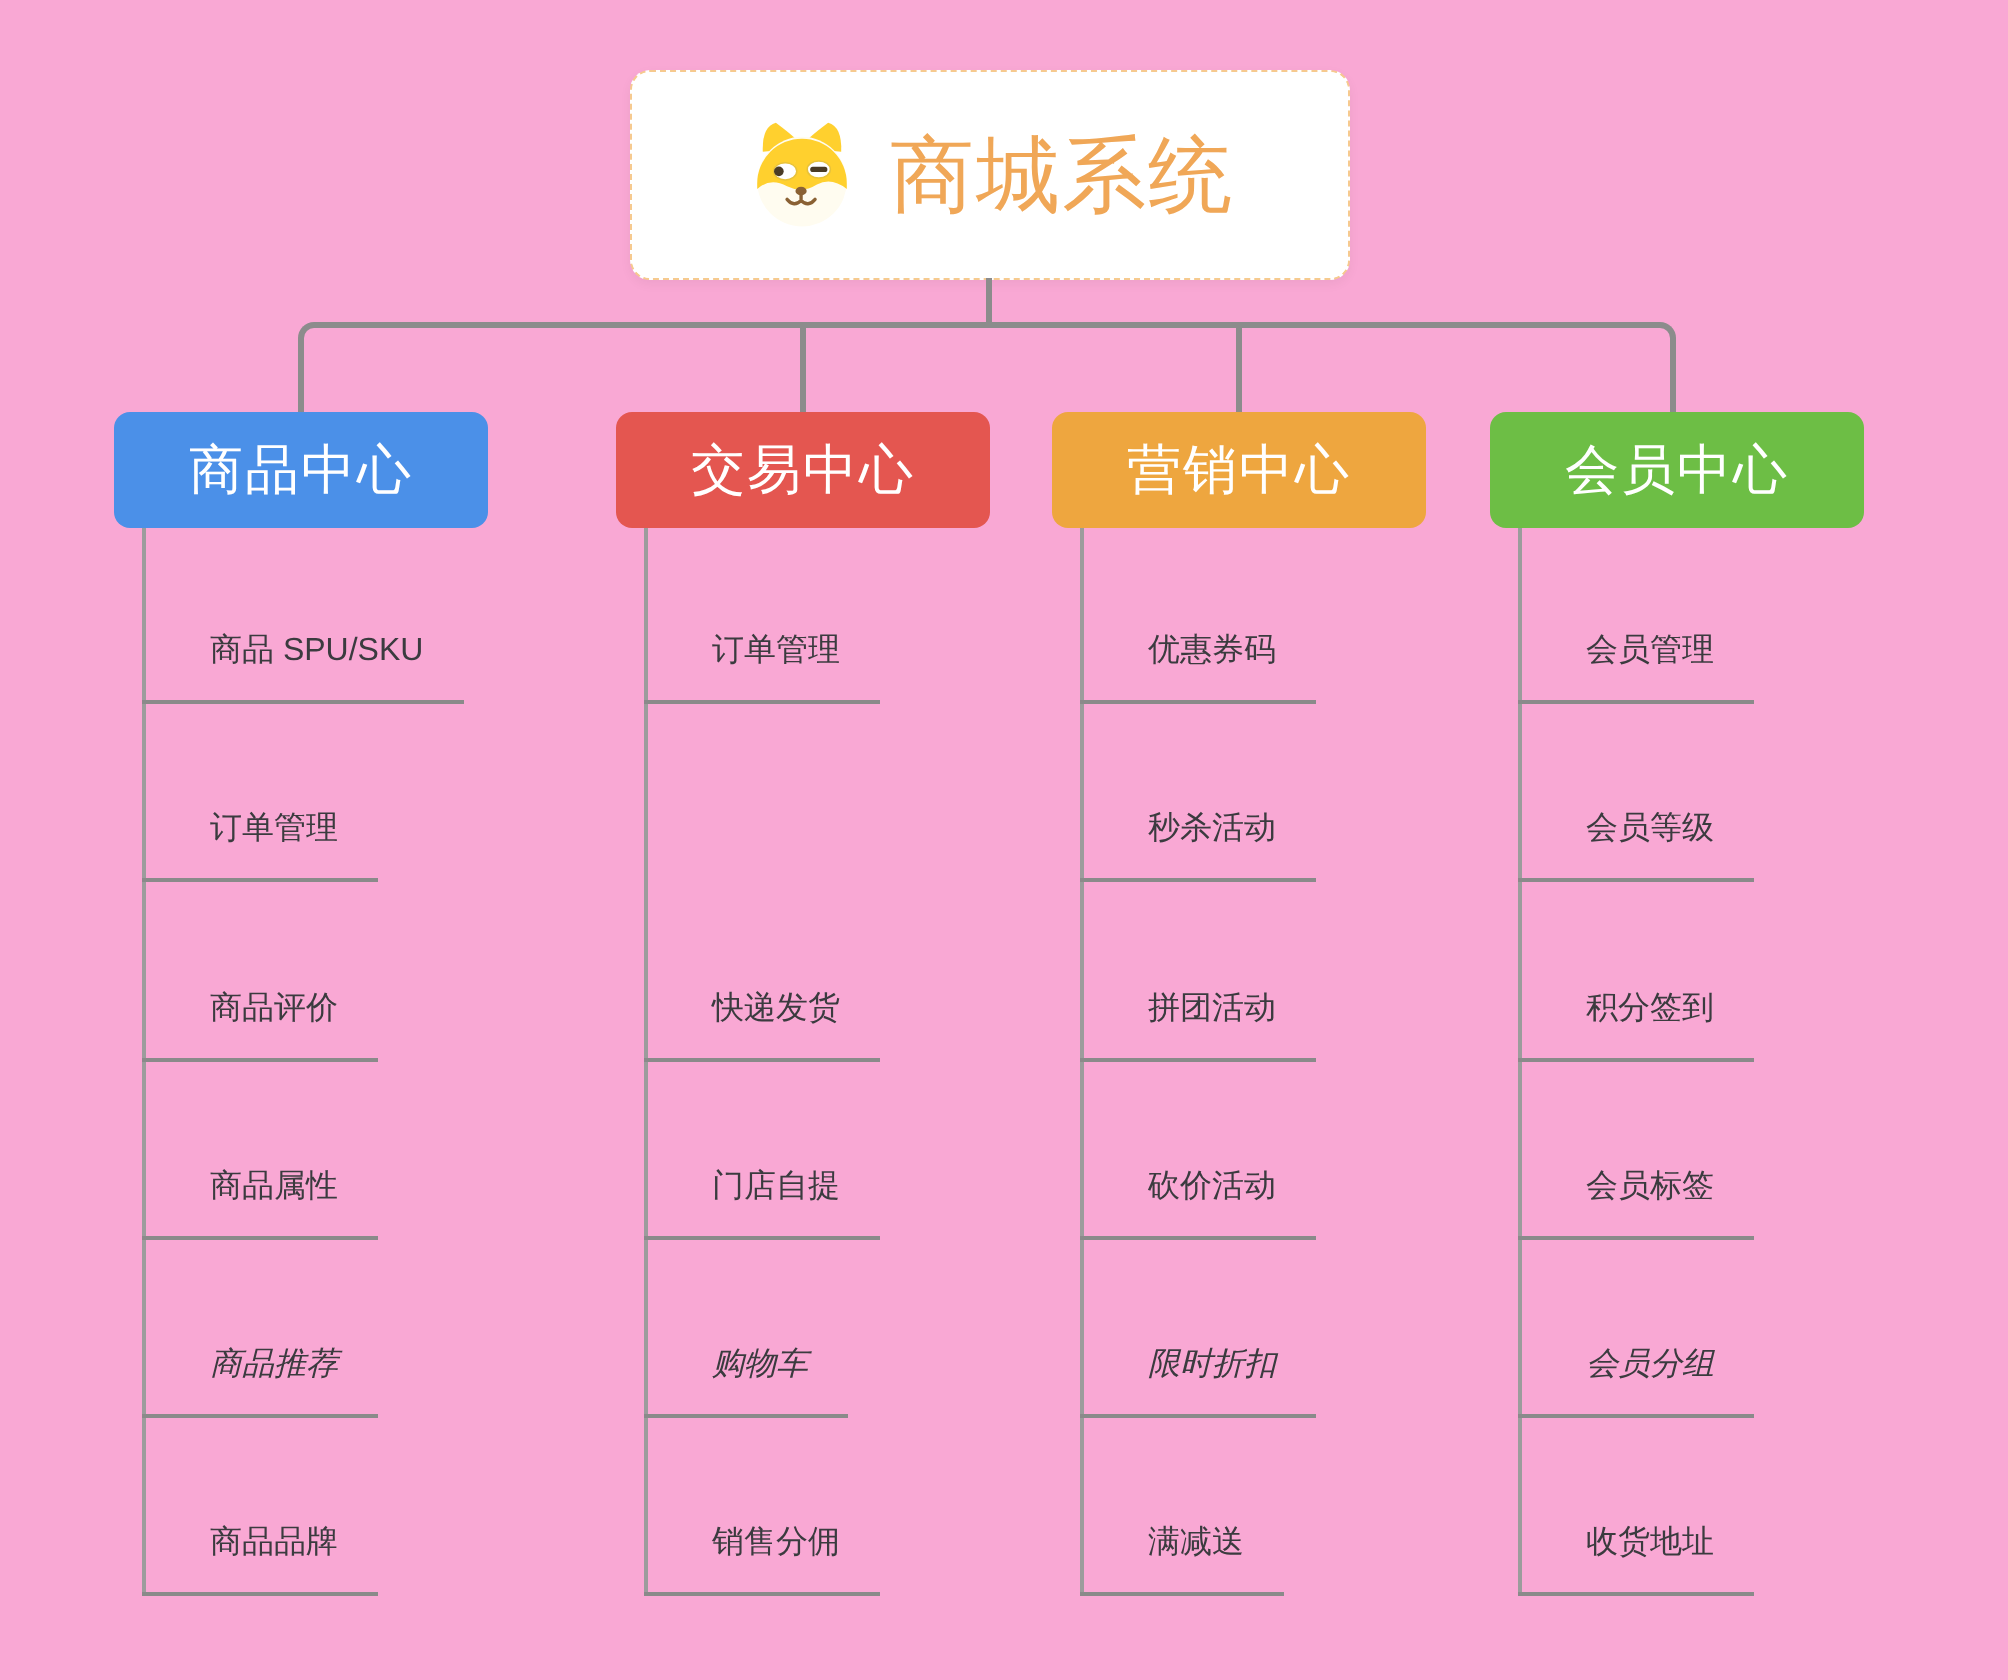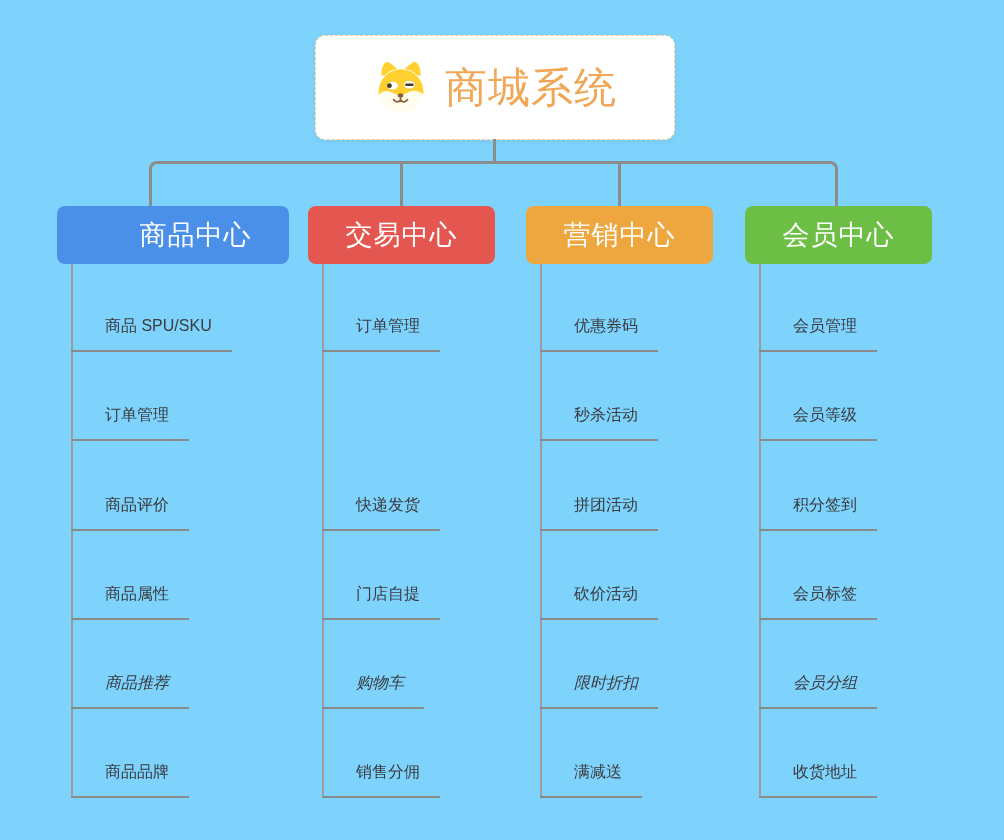--- a/index.html
+++ b/index.html
@@ -3,21 +3,21 @@
 <meta charset="utf-8">
 <style>
   html,body{margin:0;padding:0;}
   body{
     font-family:"Liberation Sans","DejaVu Sans",sans-serif;
     background:#f5f5f6;
   }
   .canvas{
     position:relative;
     width:1004px;height:840px;
-    background:#7dd3fc;
+    background:#f9a8d4;
     overflow:hidden;
   }
 
   
   .root-node{
     position:absolute;left:315px;top:35px;
     width:360px;height:105px;
     background:#ffffff;
     border:1px dashed #f6ca8f;
     border-radius:10px;
@@ -78,21 +78,21 @@
     border-bottom:2px solid #8a8a8a;
     font-size:16px;line-height:32px;
     color:#3b3b3f;white-space:nowrap;
     width:max-content;
   }
   .r0{top:104px;}
   .r1{top:193px;}
   .r2{top:283px;}
   .r3{top:372px;}
   .r4{top:461px;font-style:italic;}
-  .r5{top:550px;}
+  .r5{top:550px;font-family:Liberation Mono, monospace;}
 </style>
 </head>
 <body>
 
 <div class="canvas">
 
   <div class="root-node">
     <svg class="doge" viewBox="0 0 60 60" aria-hidden="true">
       <path d="M9,17 Q8.5,3.5 16,1.5 Q22,6 26,9.5 Q18,17 9,17 Z" fill="#FFD02E"></path>
       <path d="M51,17 Q51.5,3.5 44,1.5 Q38,6 34,9.5 Q42,17 51,17 Z" fill="#FFD02E"></path>
@@ -108,21 +108,21 @@
     <div class="root-title">商城系统</div>
   </div>
 
   <div class="line root-stem"></div>
   <div class="elbow elbow-left"></div>
   <div class="elbow elbow-right"></div>
   <div class="line drop-2"></div>
   <div class="line drop-3"></div>
 
   <div class="column col-1">
-    <div class="branch-header" style="background-color: rgb(75, 144, 232); padding-left: 45px;">商品中心</div>
+    <div class="branch-header" style="background-color: rgb(75, 144, 232);">商品中心</div>
     <div class="trunk"></div>
     <div class="leaf r0">商品 SPU/SKU</div>
     <div class="leaf r1">订单管理</div>
     <div class="leaf r2">商品评价</div>
     <div class="leaf r3">商品属性</div>
     <div class="leaf r4">商品推荐</div>
     <div class="leaf r5">商品品牌</div>
   </div>
 
   <div class="column col-2">

